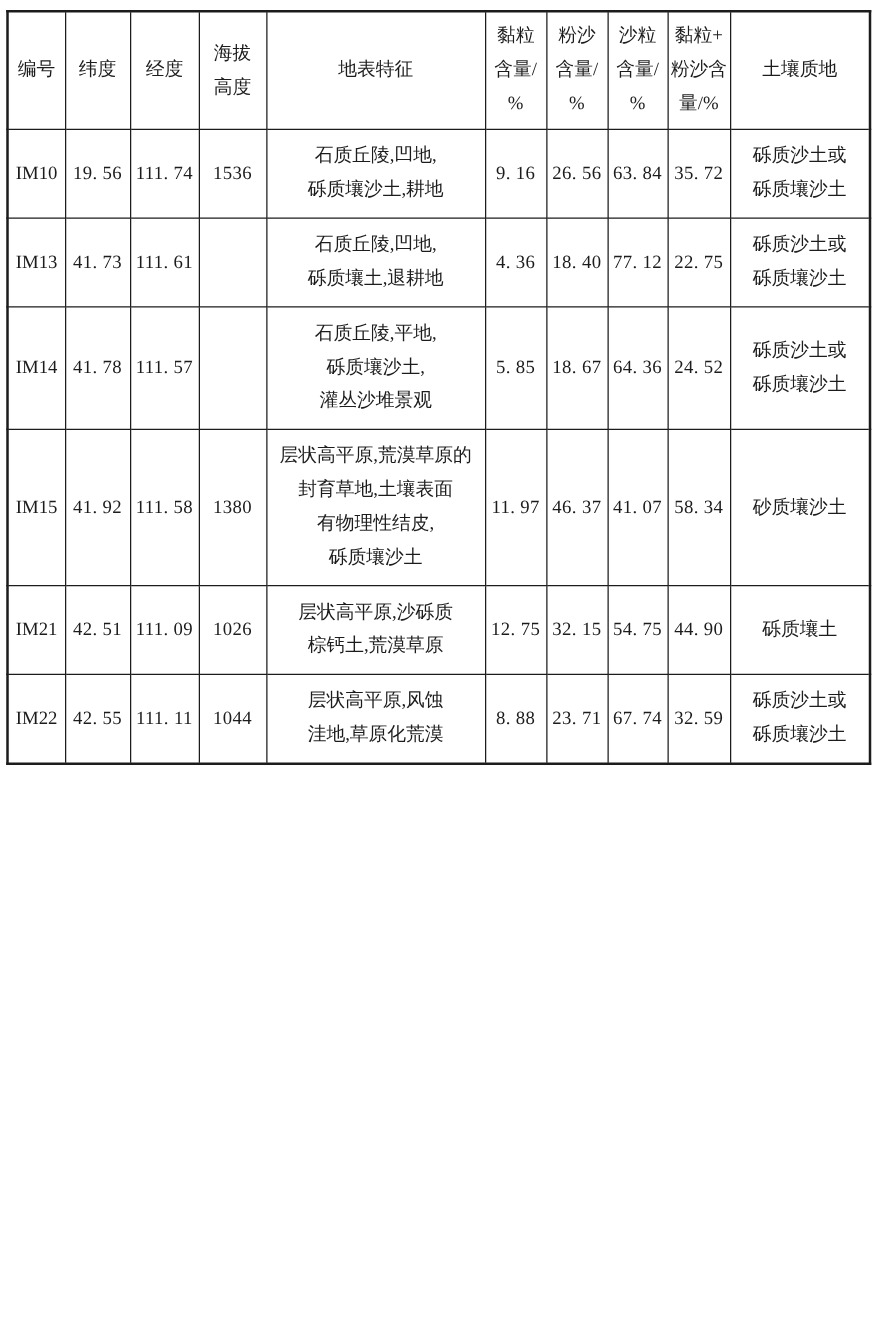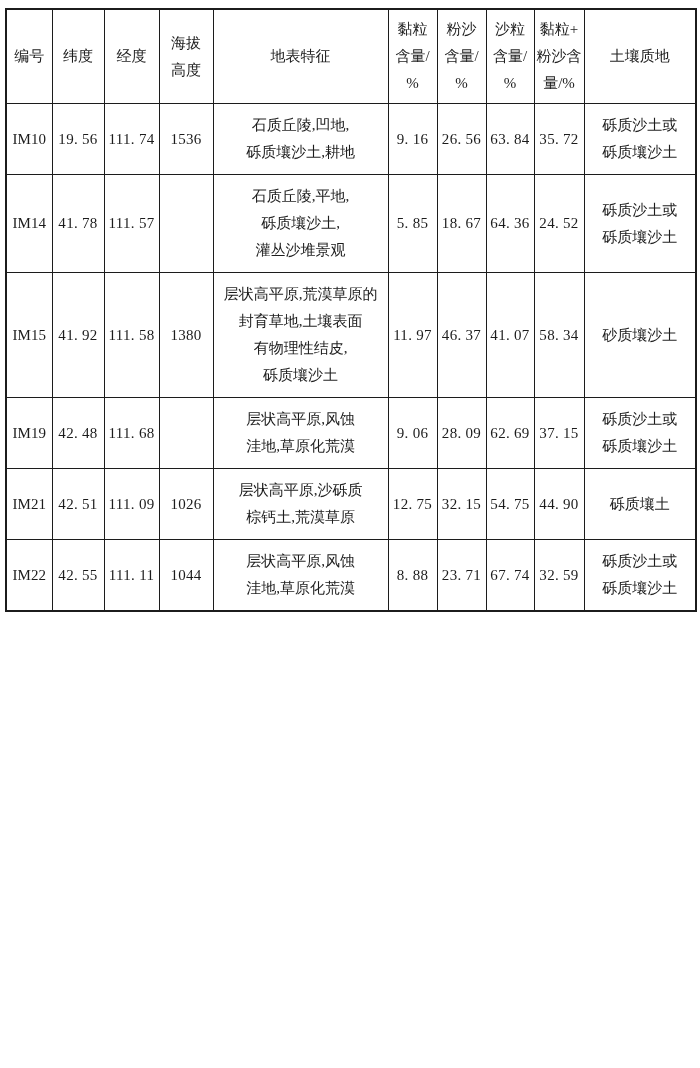--- a/index.html
+++ b/index.html
@@ -92,20 +92,34 @@
         <td>石质丘陵,凹地,
 砾质壤沙土,耕地</td>
         <td class="num">9. 16</td>
         <td class="num">26. 56</td>
         <td class="num">63. 84</td>
         <td class="num">35. 72</td>
         <td>砾质沙土或
 砾质壤沙土</td>
       </tr>
       <tr>
+        <td>IM13</td>
+        <td class="num">41. 73</td>
+        <td class="num">111. 61</td>
+        <td class="num"></td>
+        <td>石质丘陵,凹地,
+砾质壤土,退耕地</td>
+        <td class="num">4. 36</td>
+        <td class="num">18. 40</td>
+        <td class="num">77. 12</td>
+        <td class="num">22. 75</td>
+        <td>砾质沙土或
+砾质壤沙土</td>
+      </tr>
+      <tr>
         <td>IM14</td>
         <td class="num">41. 78</td>
         <td class="num">111. 57</td>
         <td class="num"></td>
         <td>石质丘陵,平地,
 砾质壤沙土,
 灌丛沙堆景观</td>
         <td class="num">5. 85</td>
         <td class="num">18. 67</td>
         <td class="num">64. 36</td>
@@ -120,34 +134,20 @@
         <td class="num">1380</td>
         <td>层状高平原,荒漠草原的
 封育草地,土壤表面
 有物理性结皮,
 砾质壤沙土</td>
         <td class="num">11. 97</td>
         <td class="num">46. 37</td>
         <td class="num">41. 07</td>
         <td class="num">58. 34</td>
         <td>砂质壤沙土</td>
-      </tr>
-      <tr>
-        <td>IM19</td>
-        <td class="num">42. 48</td>
-        <td class="num">111. 68</td>
-        <td class="num"></td>
-        <td>层状高平原,风蚀
-洼地,草原化荒漠</td>
-        <td class="num">9. 06</td>
-        <td class="num">28. 09</td>
-        <td class="num">62. 69</td>
-        <td class="num">37. 15</td>
-        <td>砾质沙土或
-砾质壤沙土</td>
       </tr>
       <tr>
         <td>IM21</td>
         <td class="num">42. 51</td>
         <td class="num">111. 09</td>
         <td class="num">1026</td>
         <td>层状高平原,沙砾质
 棕钙土,荒漠草原</td>
         <td class="num">12. 75</td>
         <td class="num">32. 15</td>

